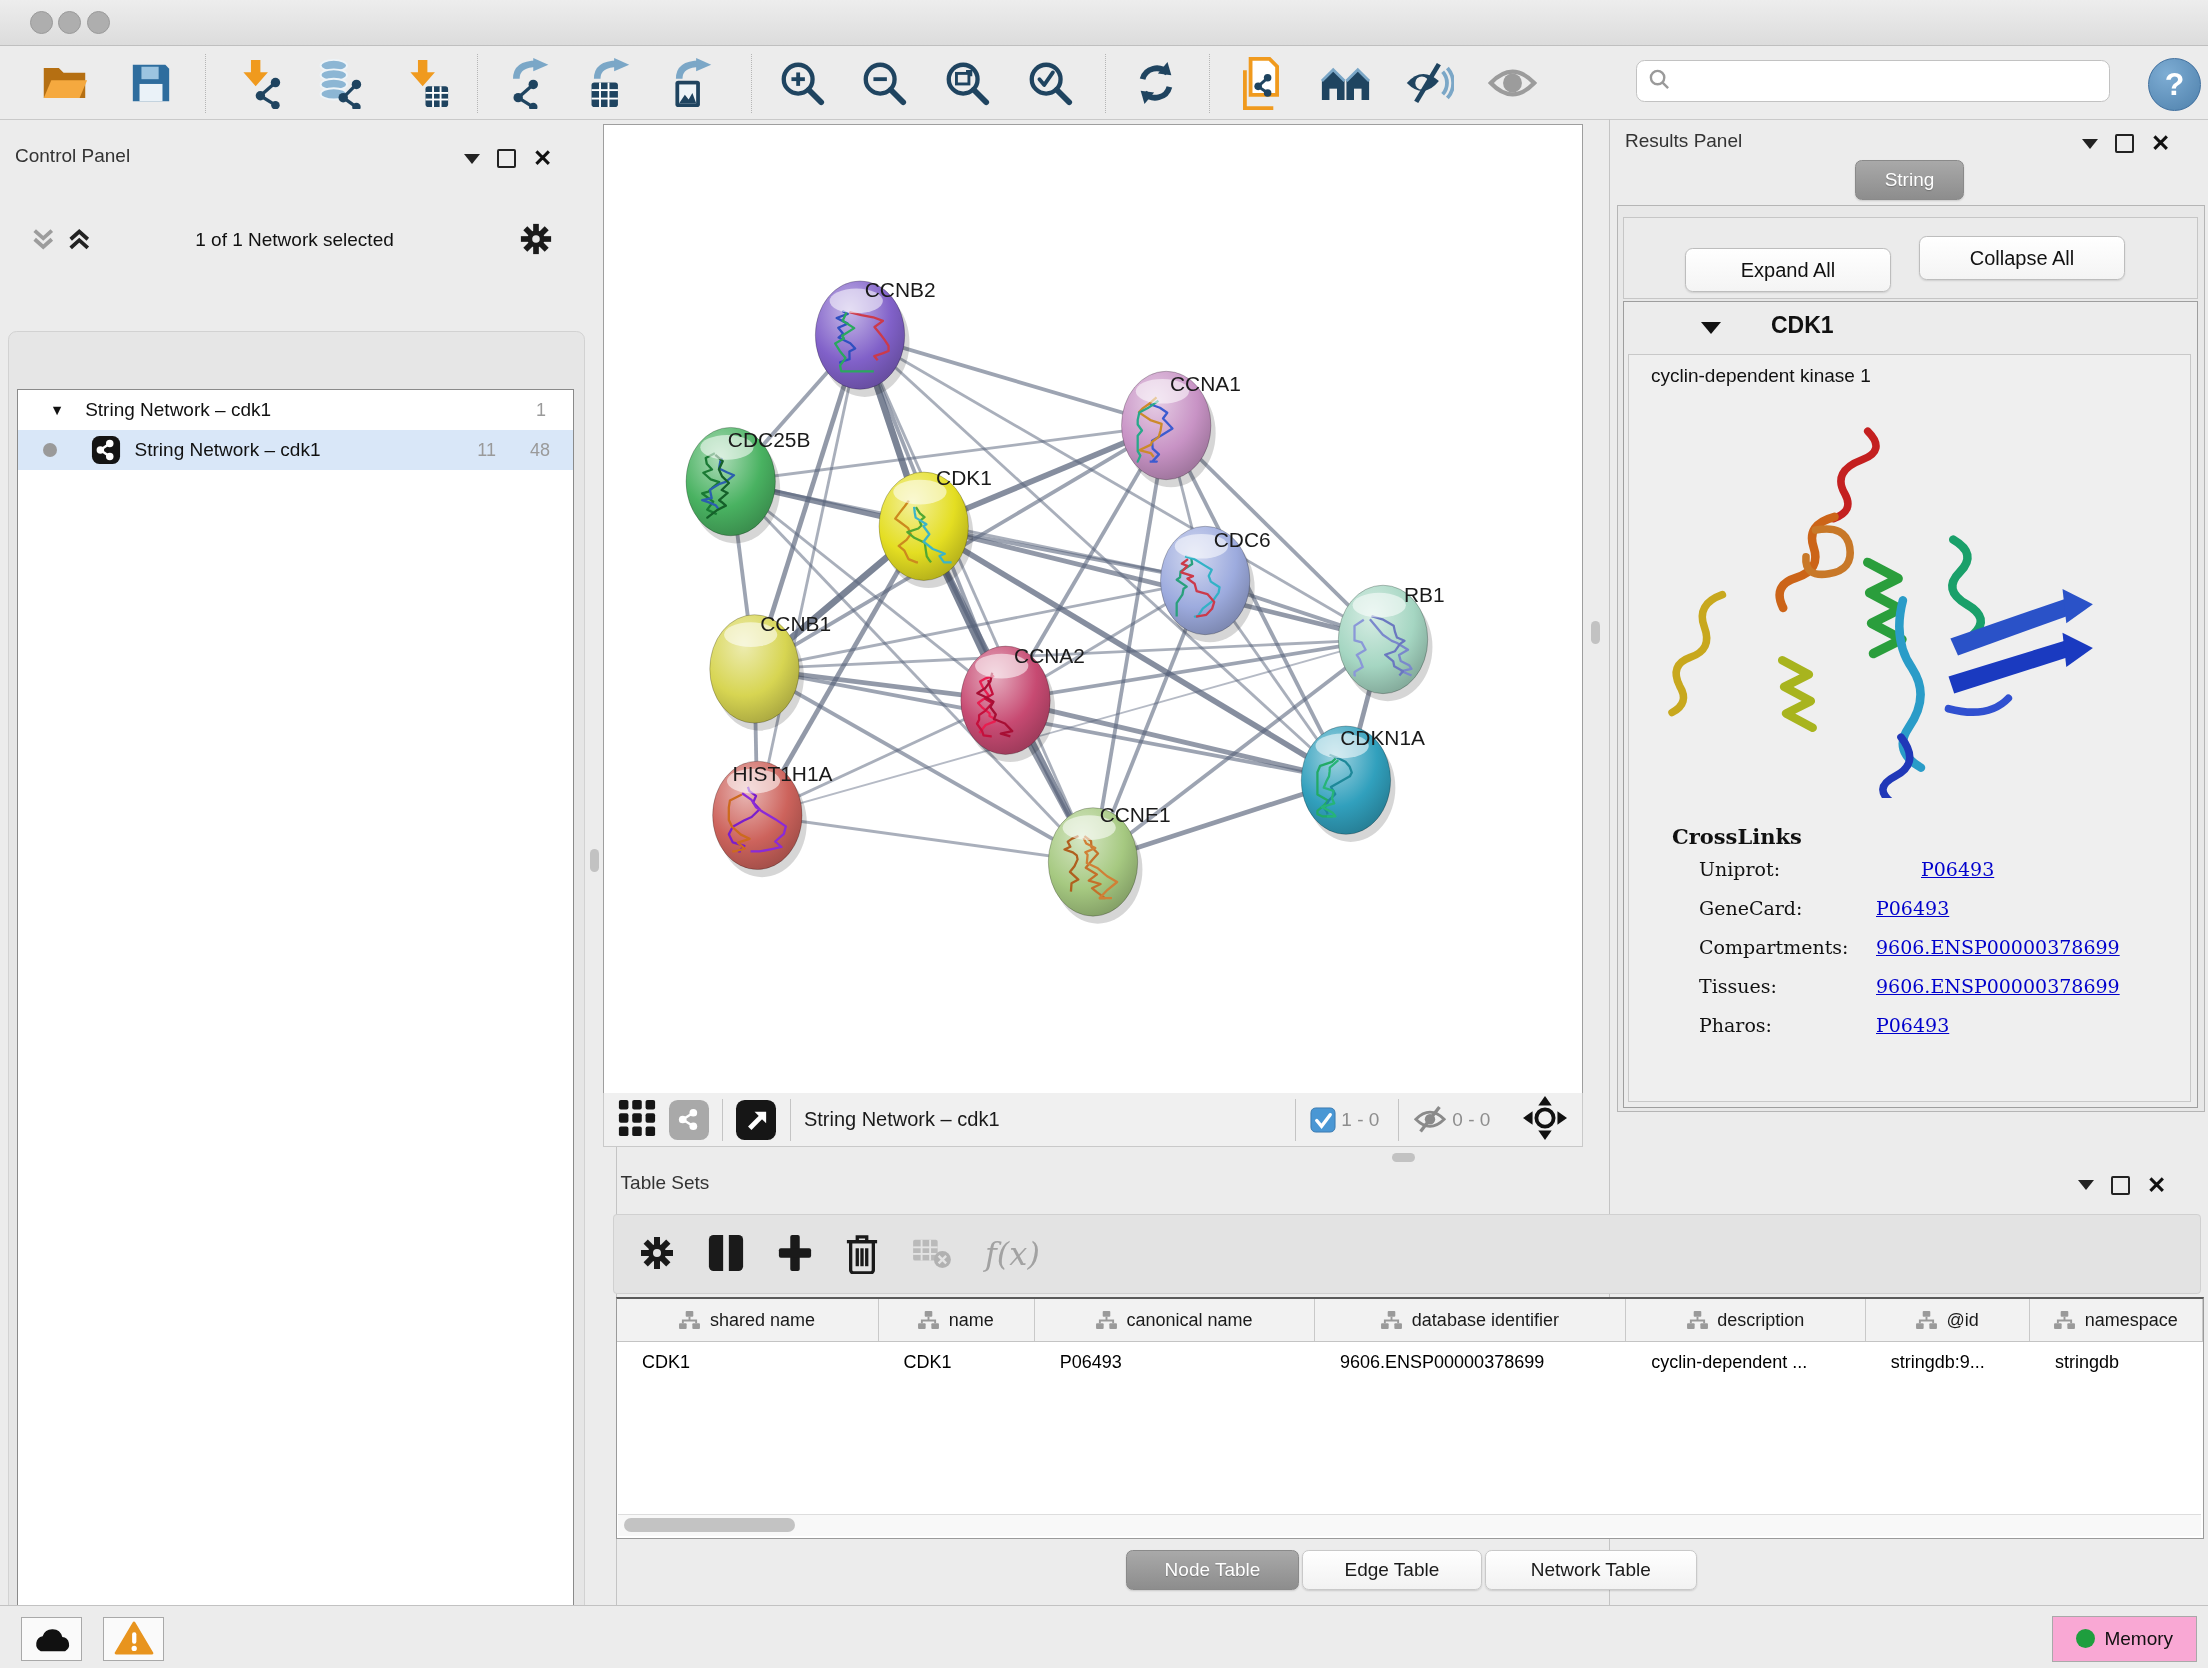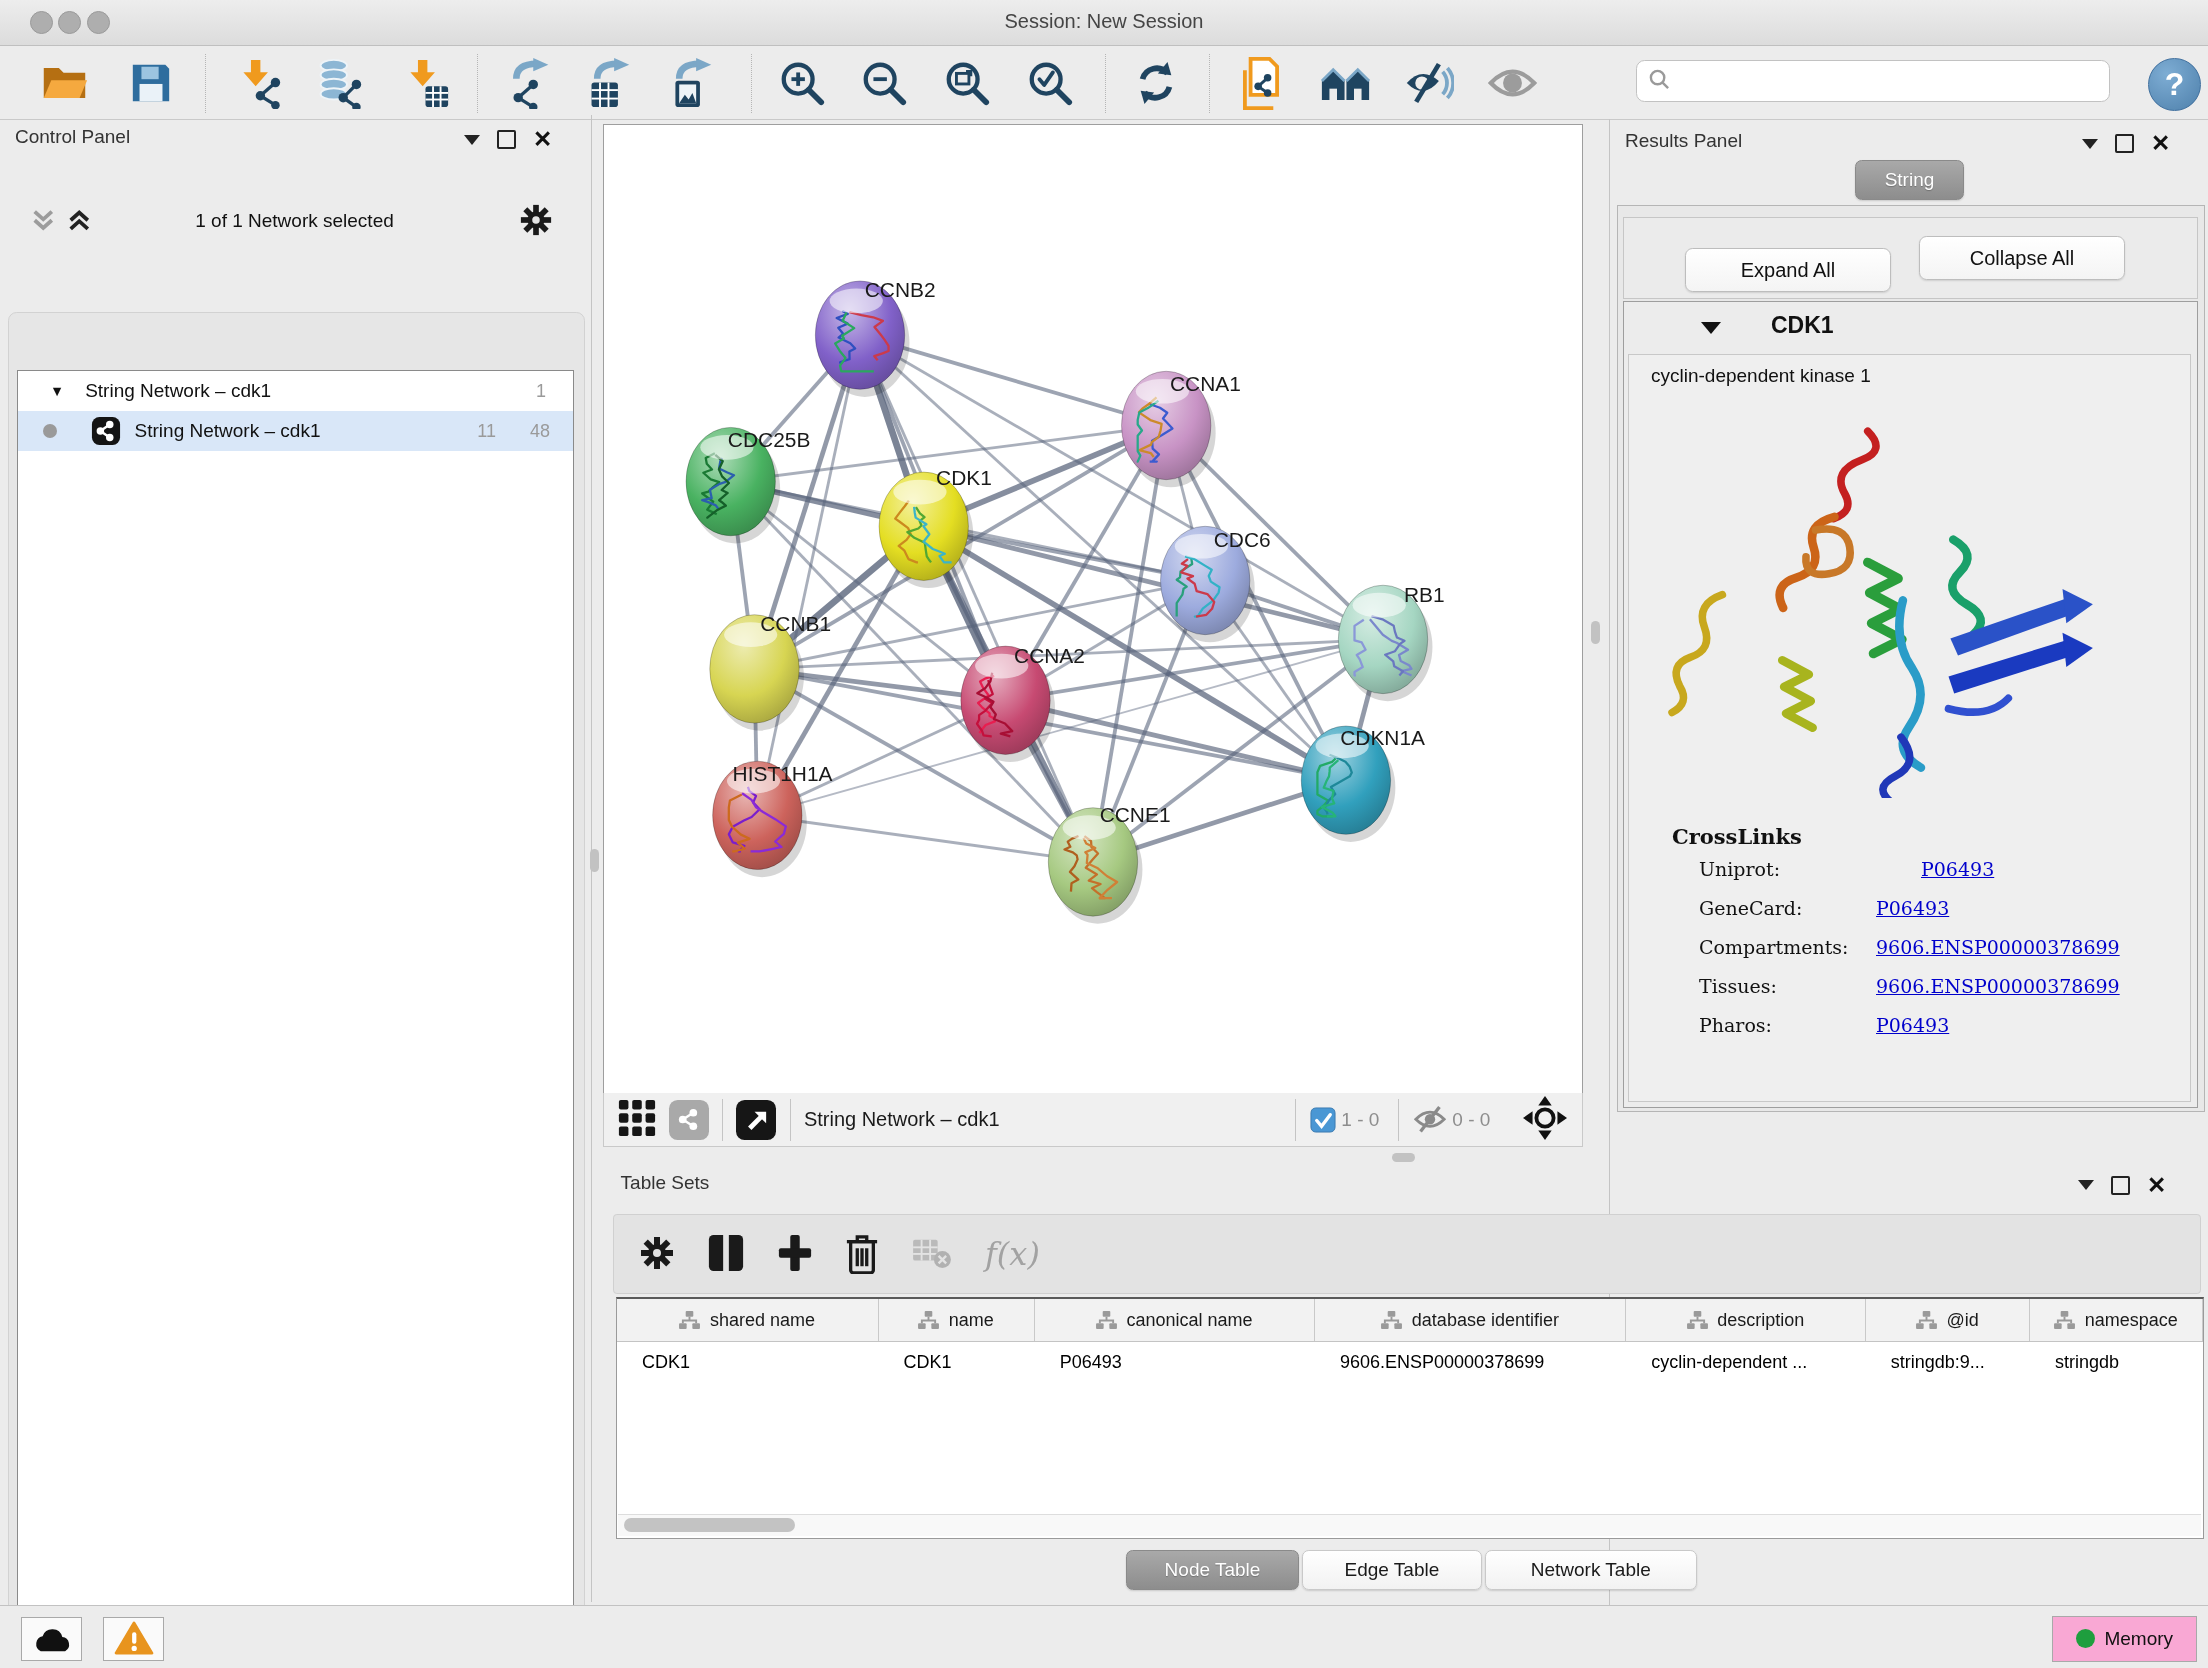--- a/index.html
+++ b/index.html
@@ -79,21 +79,20 @@
   .grip-v{width:8.6px;height:23px;background:#c2c2c2;border-radius:4.8px;}
   .grip-h{width:23px;height:8.6px;background:#c2c2c2;border-radius:4.8px;}
 </style>
 </head>
 <body>
 
 <div class="abs titlebar">
   <div class="abs traffic" style="left:29.5px;"></div>
   <div class="abs traffic" style="left:58px;"></div>
   <div class="abs traffic" style="left:87px;"></div>
-  <div class="abs win-title">Session: New Session</div>
 </div>
 
 <div class="abs toolbar">
   <div class="abs tbtn" style="left:38px;">
     <span><svg width="49" height="42" viewBox="0 0 52 44">
       <path d="M4 38 V6 h16 l5 5 h23 v27z" fill="#b56f12"></path>
       <path d="M4 38 l8-19 h38 l-8 19z" fill="#f5a93f"></path>
         </svg></span>
   </div>
   <div class="abs tbtn" style="left:124px;">
@@ -274,21 +273,21 @@
   <div class="searchbox abs">
     <span><svg width="23" height="23" viewBox="0 0 24 24">
       <circle cx="10" cy="10" r="7" fill="none" stroke="#9a9a9a" stroke-width="2.5"></circle>
       <line x1="15" y1="15" x2="21" y2="21" stroke="#9a9a9a" stroke-width="2.5"></line>
         </svg></span>
     <input placeholder="" style="">
   </div>
   <div class="abs helpbtn tbtn" style="left:2148px;">?</div>
 </div>
 
-<div class="abs" style="left:0;top:115px;width:591px;height:1487px;border-right:1px solid #c4c4c4;">
+<div class="abs" style="left:0;top:134px;width:591px;height:1487px;border-right:1px solid #c4c4c4;padding-left:25px;">
   <div class="abs panel-title" style="left:15px;top:11.4px;">Control Panel</div>
   <div class="abs pctl" style="left:464px;top:15px;">
     <span class="tri"></span>
     <span class="sq"></span>
     <span class="x">✕</span>
   </div>
   <div class="abs cp-box"></div>
   <div class="abs" style="left:28.5px;top:91px;">
     <svg width="28.5" height="28.5" viewBox="0 0 30 30">
         <g fill="none" stroke="#9c9c9c" stroke-width="4">

